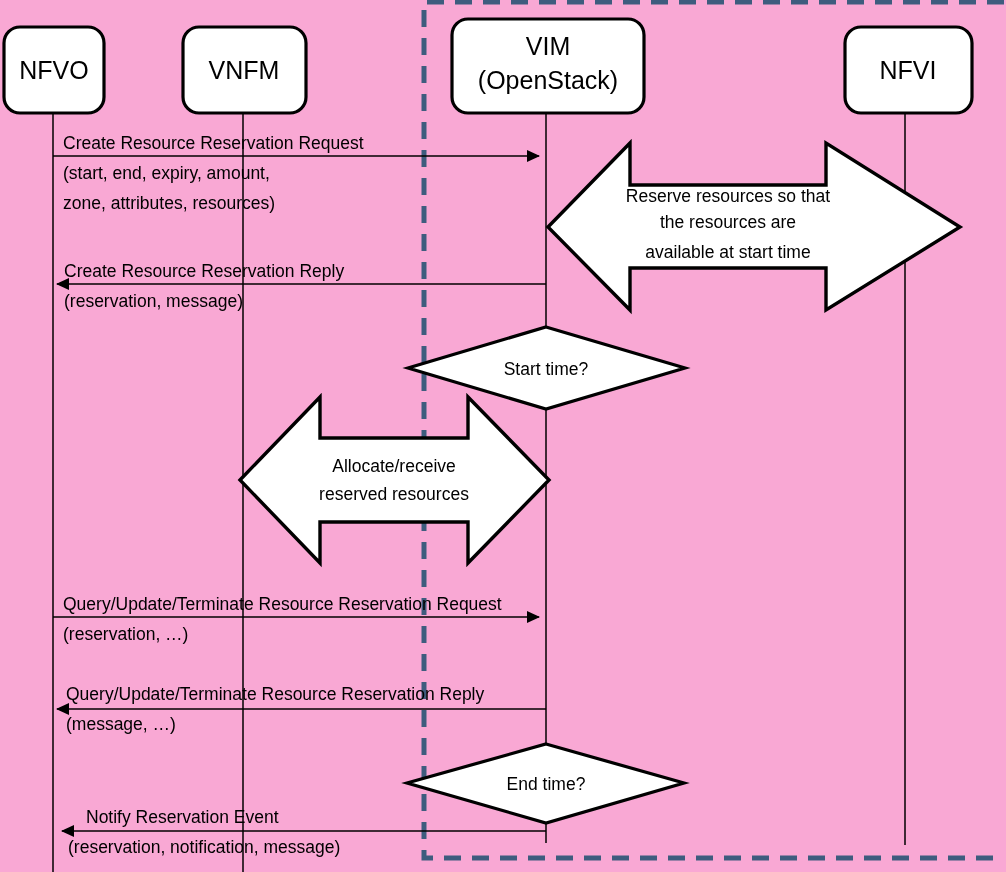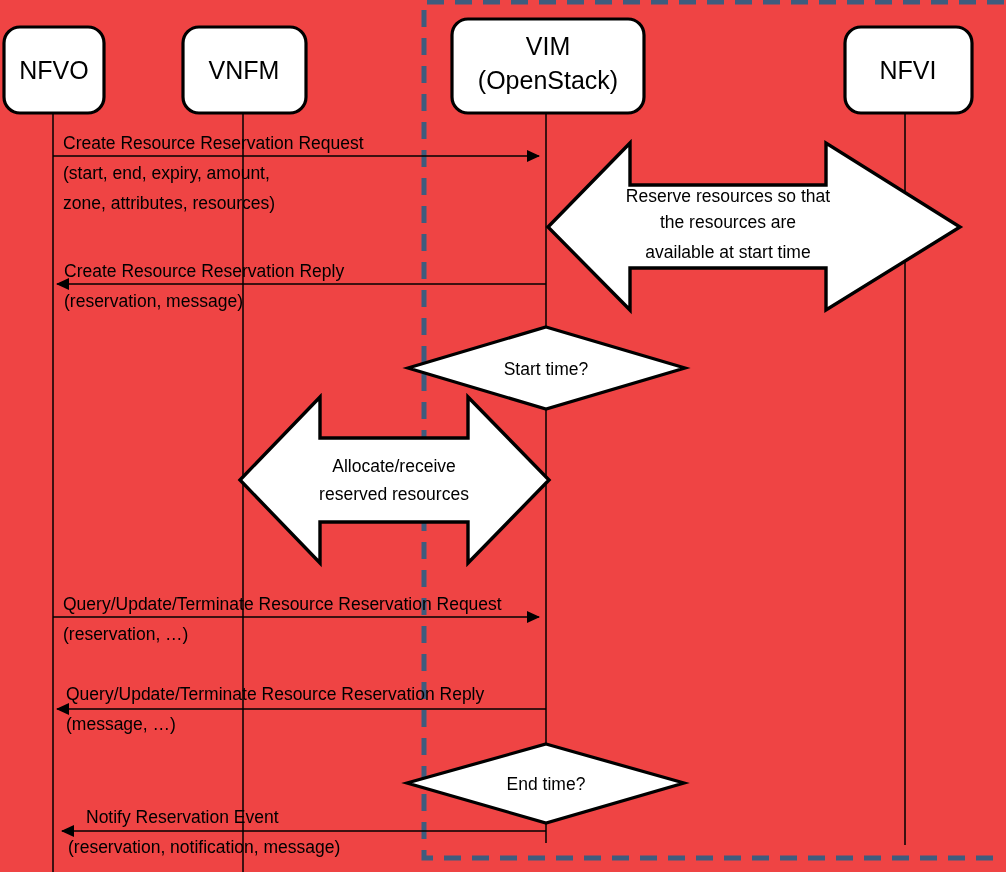--- a/index.html
+++ b/index.html
@@ -7,21 +7,21 @@
     padding: 0;
     background: #ffffff;
   }
   body {
     font-family: "Liberation Sans", sans-serif;
   }
   #diagram-root {
     position: relative;
     width: 1006px;
     height: 872px;
-    background: #ef4444;
+    background: #f9a8d4;
     overflow: hidden;
   }
   svg#seq-svg {
     display: block;
     width: 1006px;
     height: 872px;
   }
   .lifeline-box-rect {
     fill: #ffffff;
     stroke: #000000;

